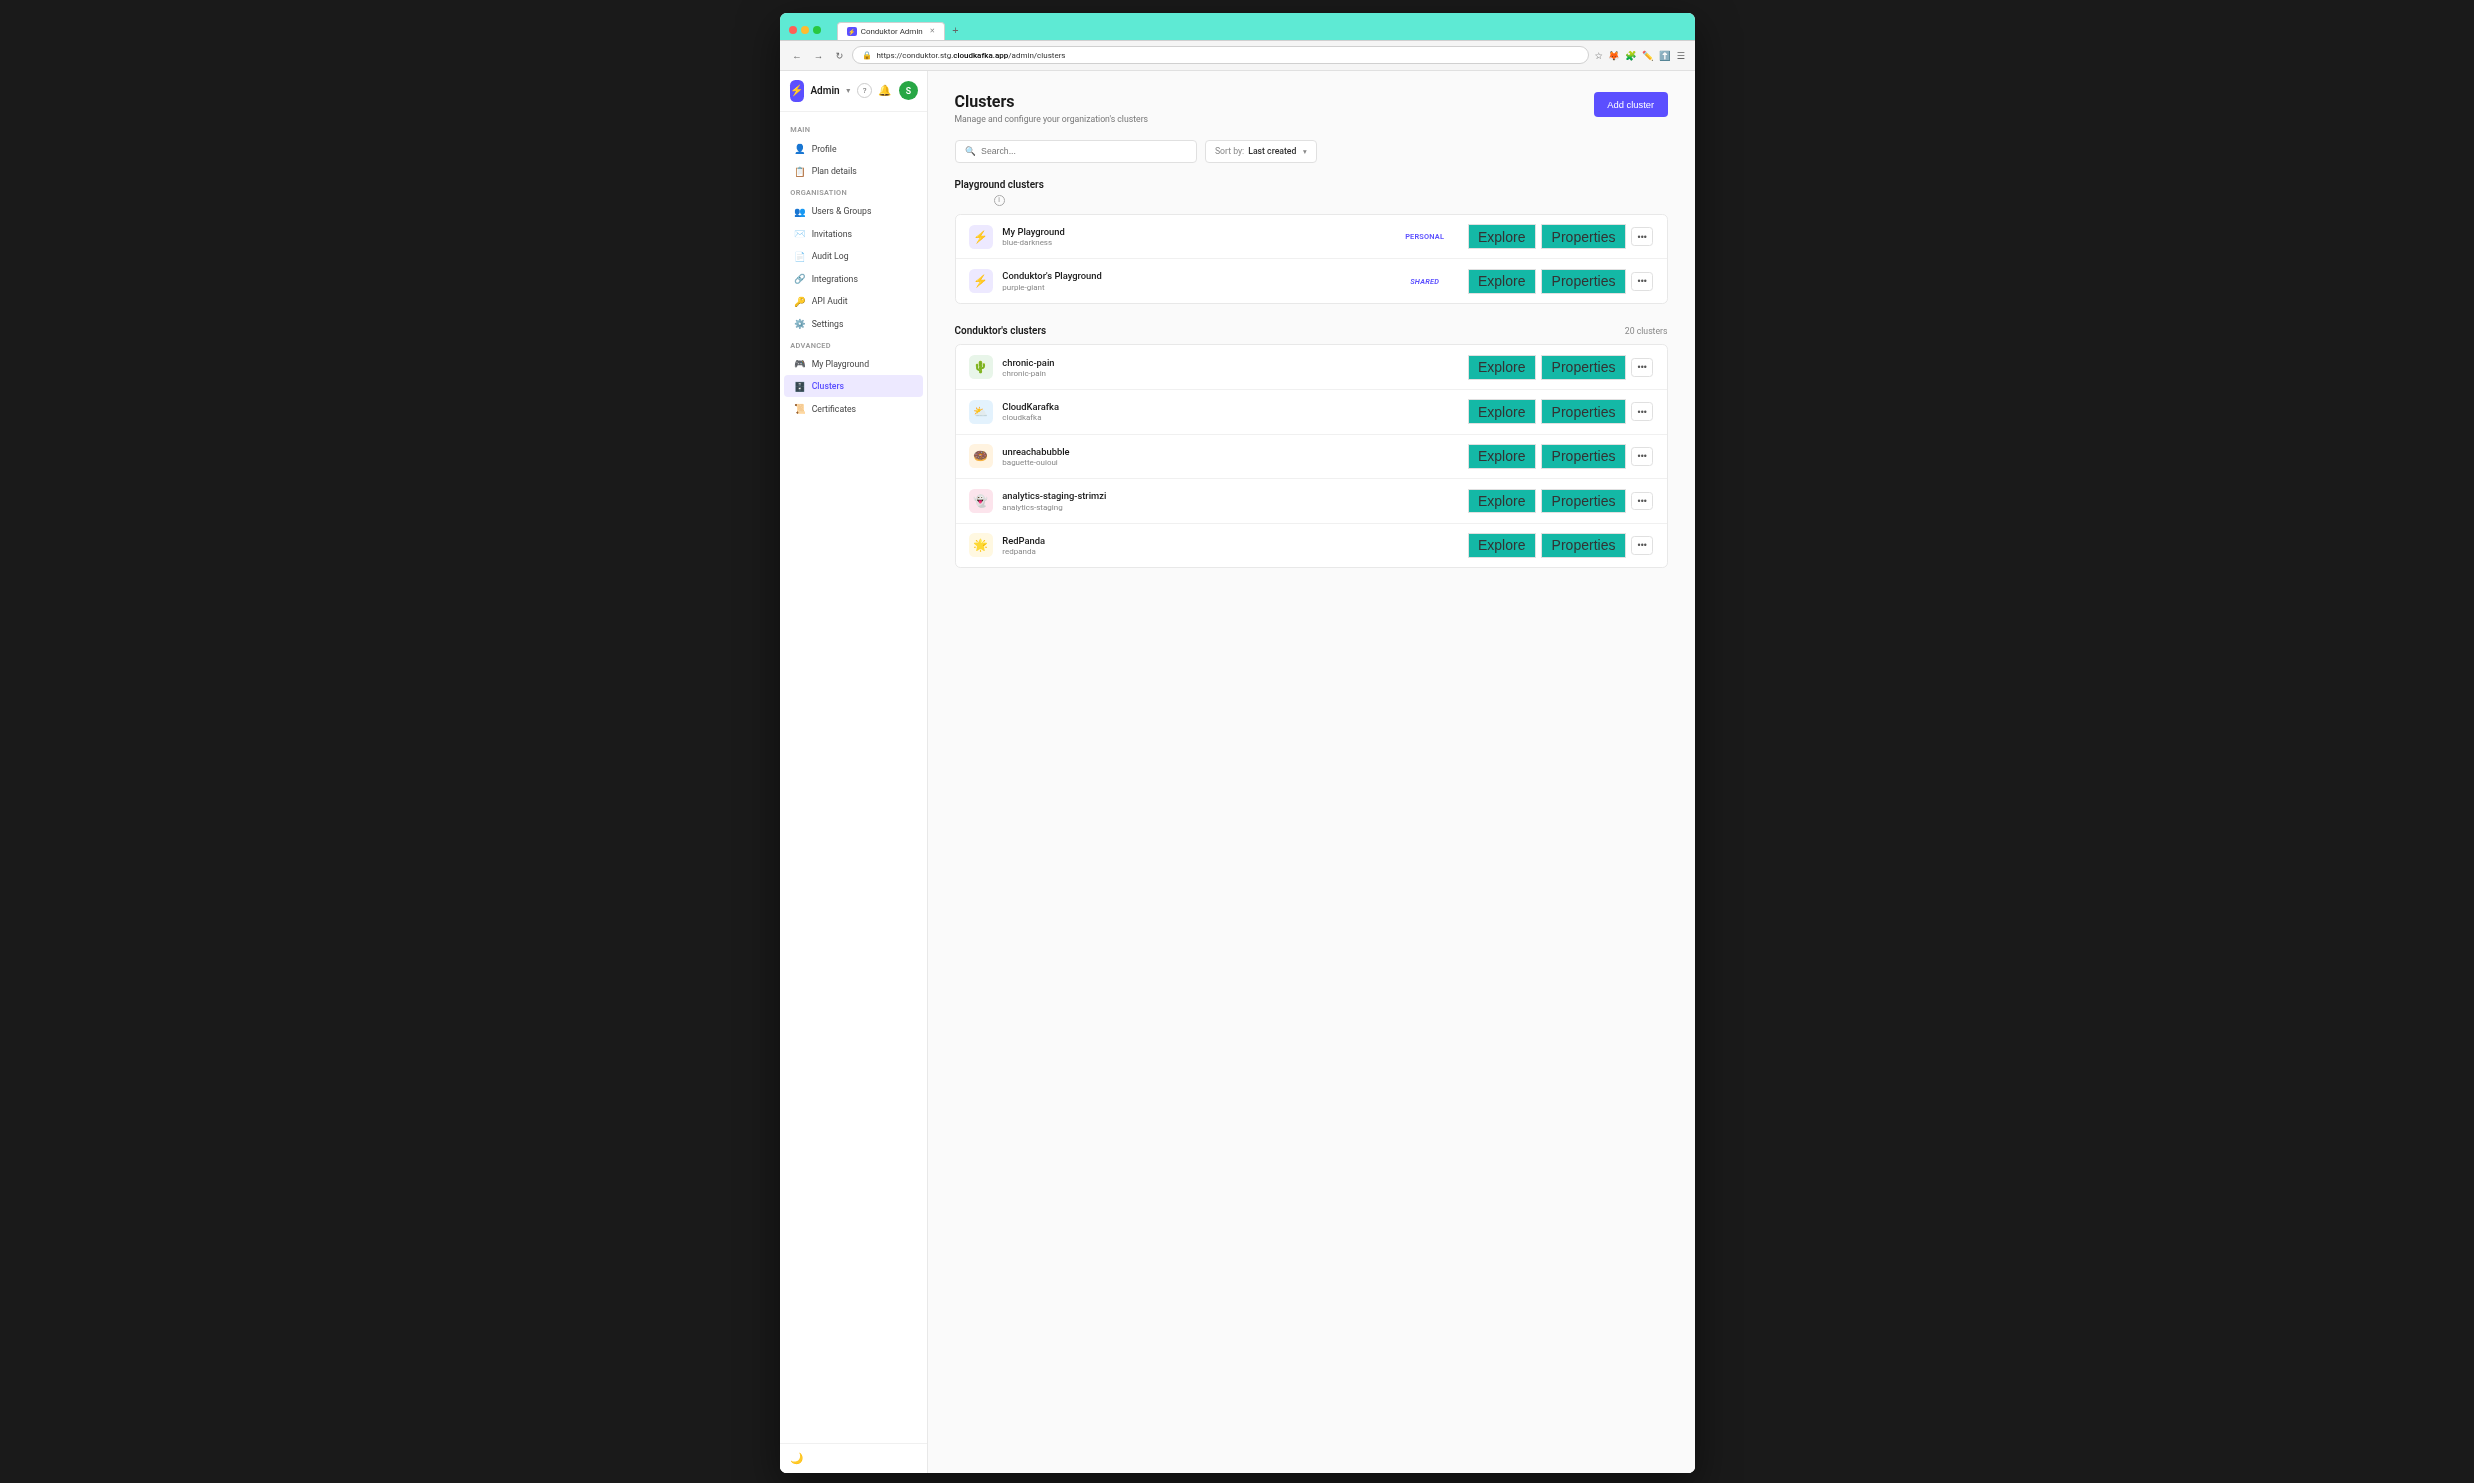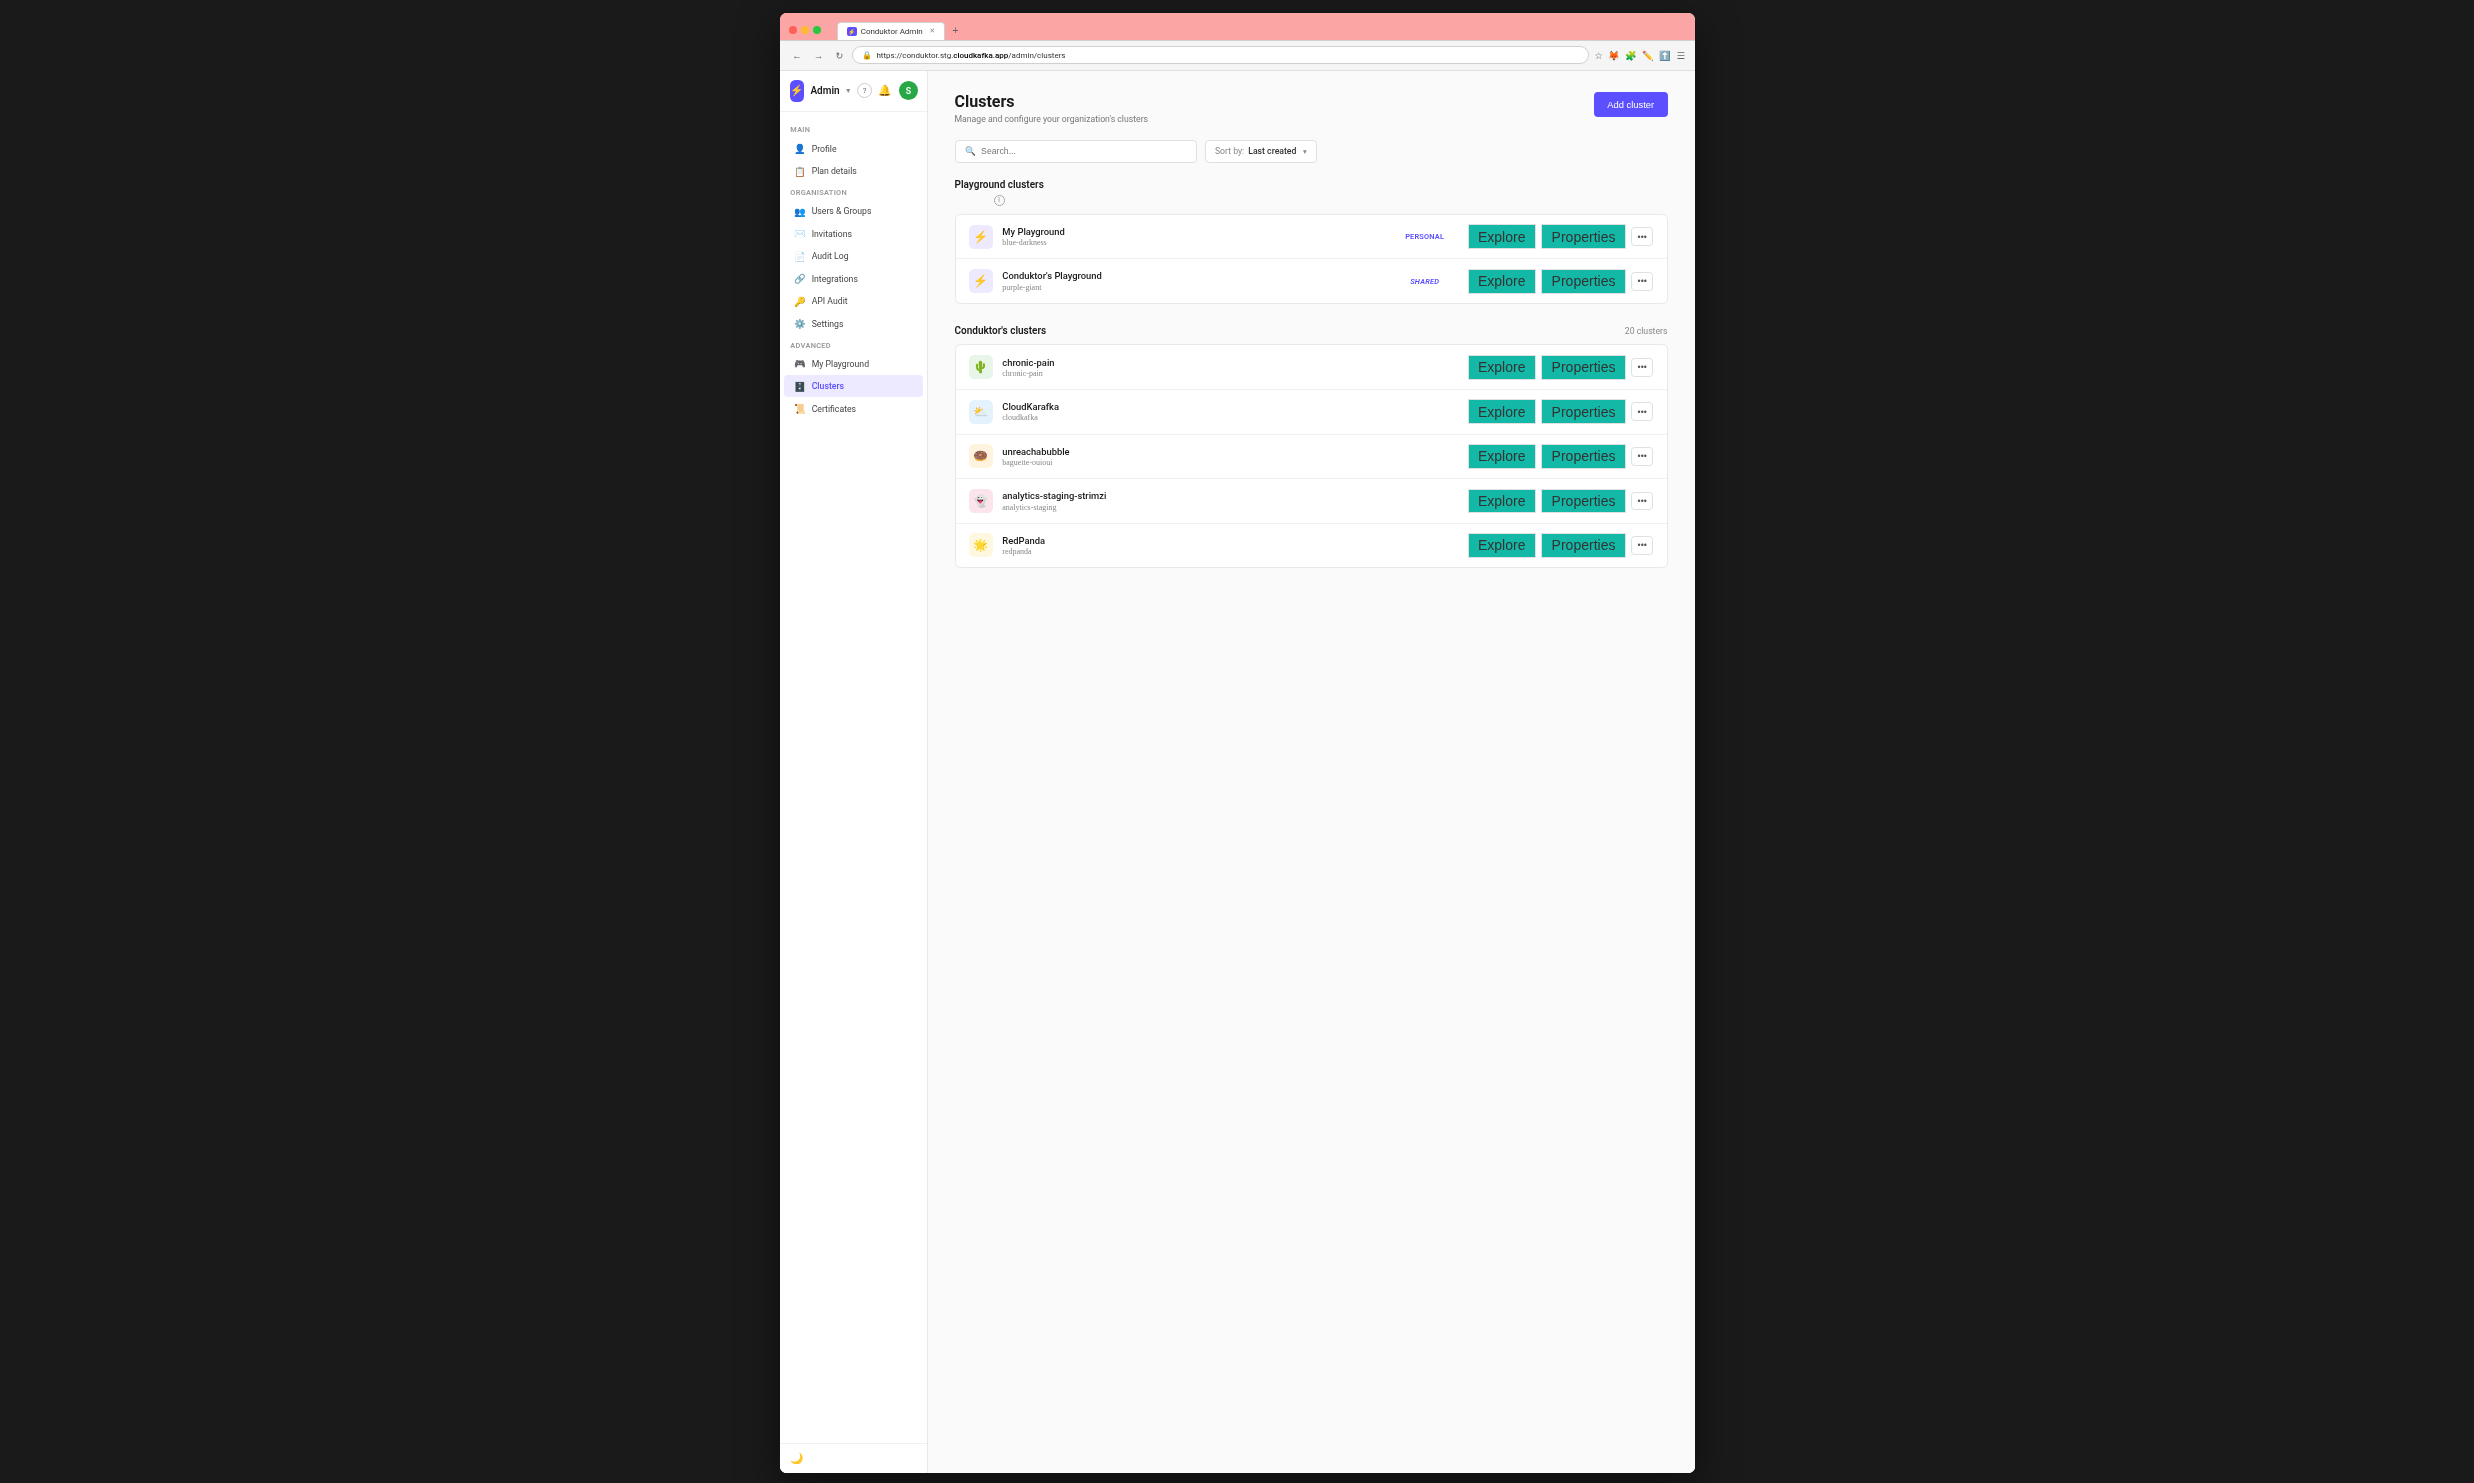--- a/index.html
+++ b/index.html
@@ -9,21 +9,21 @@
       margin: 13.4px auto;
       width: 915px;
       background: #fff;
       border-radius: 6.7px;
       overflow: hidden;
       box-shadow: 0 13.4px 40px rgba(0,0,0,0.5);
     }
 
     
     .browser-titlebar {
-      background: #fca5a5;
+      background: #5eead4;
       padding: 6.7px 9.4px 0;
       display: flex;
       align-items: center;
       gap: 8px;
       border-bottom: 0.7px solid #d0d0d0;
     }
     .traffic-lights { display: flex; gap: 4px; align-items: center; }
     .tl { width: 8px; height: 8px; border-radius: 50%; }
     .tl-red { background: #ff5f57; }
     .tl-yellow { background: #febc2e; }
@@ -272,21 +272,21 @@
       width: 24px; height: 24px;
       border-radius: 5.4px;
       display: flex; align-items: center; justify-content: center;
       font-size: 12px;
       background: #f5f5f5;
       flex-shrink: 0;
     }
 
     .cluster-info { flex: 1; min-width: 0; }
     .cluster-name { font-size: 9.4px; font-weight: 500; color: #1a1a1a; }
-    .cluster-id { font-size: 8px; color: #888; margin-top: 1.3px; font-family: Liberation Serif, serif; }
+    .cluster-id { font-size: 8px; color: #888; margin-top: 1.3px; }
 
     .cluster-badge {
       font-size: 7.4px;
       font-weight: 600;
       letter-spacing: 0.2px;
       padding: 1.3px 5.4px;
       border-radius: 2.7px;
       width: 67px;
       text-align: center;
     }

